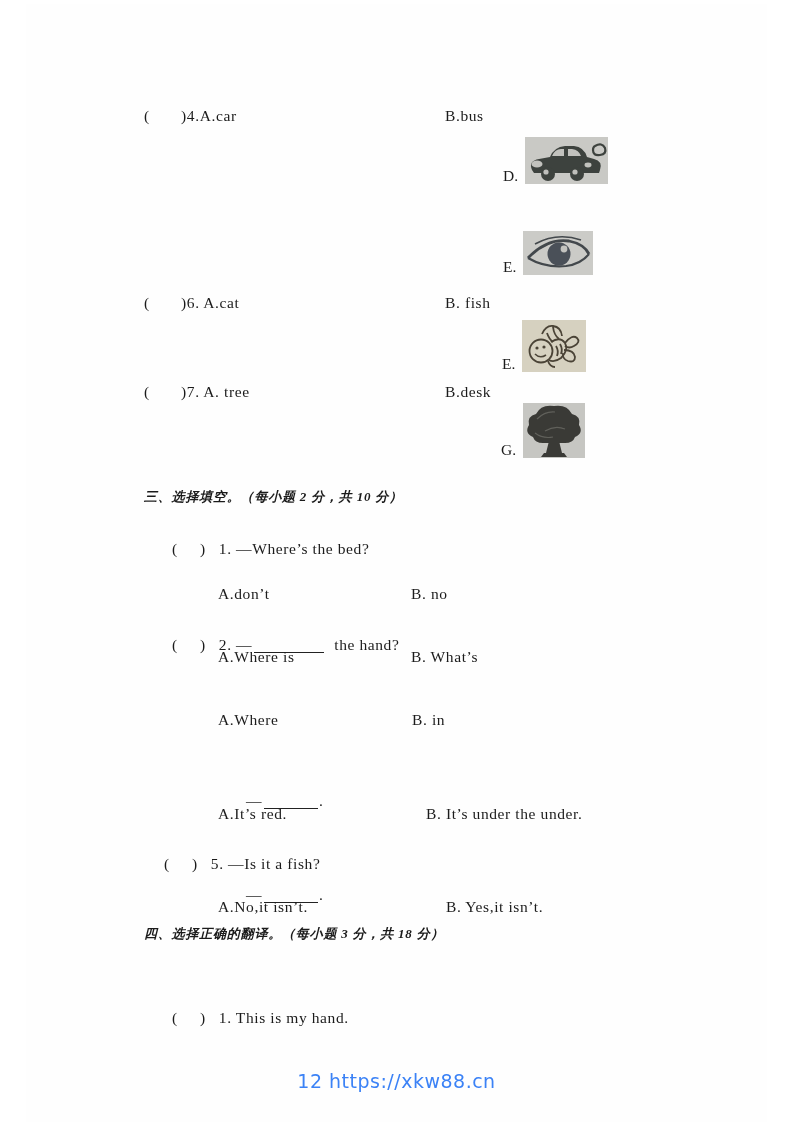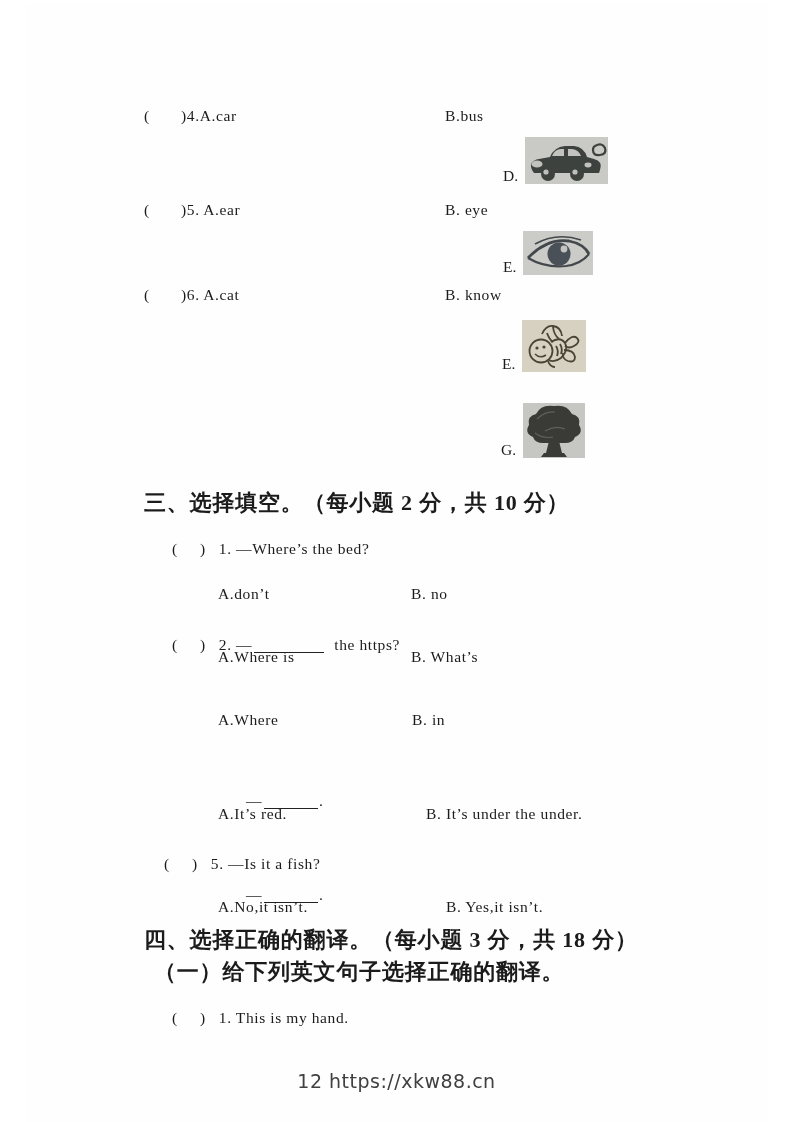--- a/index.html
+++ b/index.html
@@ -8,46 +8,46 @@
     background:#fefefe; overflow:hidden;
     font-family:"Liberation Serif", serif; color:#1b1b1b;padding-left:12px;
   }
   .pos { position:absolute; white-space:pre; }
   .en { font-size:15.5px; letter-spacing:0.6px; line-height:1.25; }
   .paren { white-space:pre; margin-right:13px; }
   .mparen { white-space:pre; }
   .optb { position:absolute; left:301px; top:0; white-space:pre; }
   .mrow { position:absolute; left:118px; height:20px; width:420px; }
   .cn-title { font-family:"Liberation Serif", serif; font-weight:700;
-              font-size:22px; letter-spacing:0.8px; white-space:pre; }
+              font-size:13px; letter-spacing:0.8px; white-space:pre;font-style:italic; }
   .blank { display:inline-block; border-bottom:1.6px solid #222;
            height:13px; vertical-align:-3px; }
   .fig { position:absolute; display:flex; align-items:flex-end; gap:7px; }
   .figlabel { font-size:15.5px; line-height:1; padding-bottom:1px; }
   .imgbox { display:inline-block; line-height:0; }
   .footer { position:absolute; left:0; width:100%; text-align:center;
             font-family:"DejaVu Sans", sans-serif; font-size:19px;
-            color:#404040; letter-spacing:0.5px; }
+            color:#3b82f6; letter-spacing:0.5px; }
 </style>
 </head>
 <body>
 
 <div class="page">
 
   <div class="mrow en" style="top:102px">
     <span class="mparen">(       )</span><span>4.A.car</span>
     <span class="optb">B.bus</span>
   </div>
-  <div class="mrow en" style="top:196px">
-    <span class="mparen">(       )</span><span>5. A.ear</span>
-    <span class="optb">B. eye</span>
+  <div class="mrow en" style="top:289px">
+    <span class="mparen">(       )</span><span>6. A.cat</span>
+    <span class="optb">B. fish</span>
   </div>
-  <div class="mrow en" style="top:281px">
-    <span class="mparen">(       )</span><span>6. A.cat</span>
-    <span class="optb">B. know</span>
+  <div class="mrow en" style="top:378px">
+    <span class="mparen">(       )</span><span>7. A. tree</span>
+    <span class="optb">B.desk</span>
   </div>
 
   <div class="fig" style="left:477px; top:133px">
     <span class="figlabel">D.</span>
     <span class="imgbox" style="width:83px;height:47px;background:#c9c9c5">
       <svg width="83" height="47" viewBox="0 0 83 47">
         <path d="M70,9 q7,-4 10,2 q2,6 -5,7 q-7,1 -7,-5 q0,-3 2,-4" fill="none" stroke="#3d423e" stroke-width="2.2"></path>
         <path d="M7,33 q-4,-9 7,-11 l11,-2 q4,-10 15,-11 l9,0 q10,1 13,11 l7,2 q9,2 6,11 l-1,3 l-65,0 z" fill="#3d423e"></path>
         <path d="M27,19 q3,-7 9,-7 l3,0 l0,7 z" fill="#c2c2be"></path>
         <path d="M43,12 l4,0 q7,1 9,7 l-13,0 z" fill="#c2c2be"></path>
@@ -109,21 +109,21 @@
 
   <div class="pos cn-title" style="left:118px; top:484px">三、选择填空。（每小题 2 分，共 10 分）</div>
 
   <div class="pos en" style="left:128px; top:516px">
     <span class="paren">(     )</span><span>1. —Where’s the bed?</span>
   </div>
   <div class="pos en" style="left:192px; top:580px">A.don’t</div>
   <div class="pos en" style="left:385px; top:580px">B. no</div>
 
   <div class="pos en" style="left:128px; top:612px">
-    <span class="paren">(     )</span><span>2. —</span><span class="blank" style="width:70px; margin:0 10px 0 2px"></span><span>the https?</span>
+    <span class="paren">(     )</span><span>2. —</span><span class="blank" style="width:70px; margin:0 10px 0 2px"></span><span>the hand?</span>
   </div>
   <div class="pos en" style="left:192px; top:643px">A.Where is</div>
   <div class="pos en" style="left:385px; top:643px">B. What’s</div>
 
   <div class="pos en" style="left:192px; top:706px">A.Where</div>
   <div class="pos en" style="left:386px; top:706px">B. in</div>
 
   <div class="pos en" style="left:202px; top:768px">
     <span>—</span><span class="blank" style="width:54px; margin:0 1px 0 2px"></span><span>.</span>
   </div>
@@ -133,20 +133,19 @@
   <div class="pos en" style="left:120px; top:831px">
     <span class="paren">(     )</span><span>5. —Is it a fish?</span>
   </div>
   <div class="pos en" style="left:202px; top:862px">
     <span>—</span><span class="blank" style="width:54px; margin:0 1px 0 2px"></span><span>.</span>
   </div>
   <div class="pos en" style="left:192px; top:893px">A.No,it isn’t.</div>
   <div class="pos en" style="left:420px; top:893px">B. Yes,it isn’t.</div>
 
   <div class="pos cn-title" style="left:118px; top:921px">四、选择正确的翻译。（每小题 3 分，共 18 分）</div>
-  <div class="pos cn-title" style="left:128px; top:953px">（一）给下列英文句子选择正确的翻译。</div>
   <div class="pos en" style="left:128px; top:985px">
     <span class="paren">(     )</span><span>1. This is my hand.</span>
   </div>
 
   <div class="footer" style="top:1066px">12 https://xkw88.cn</div>
 
 </div>
 
 </body></html>

